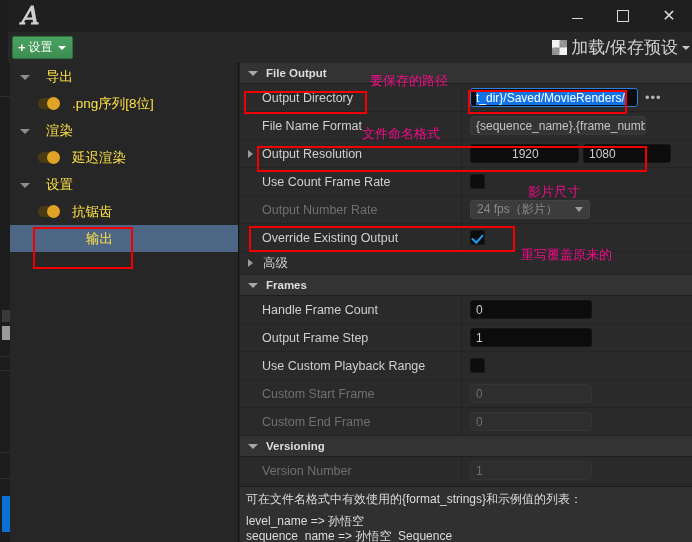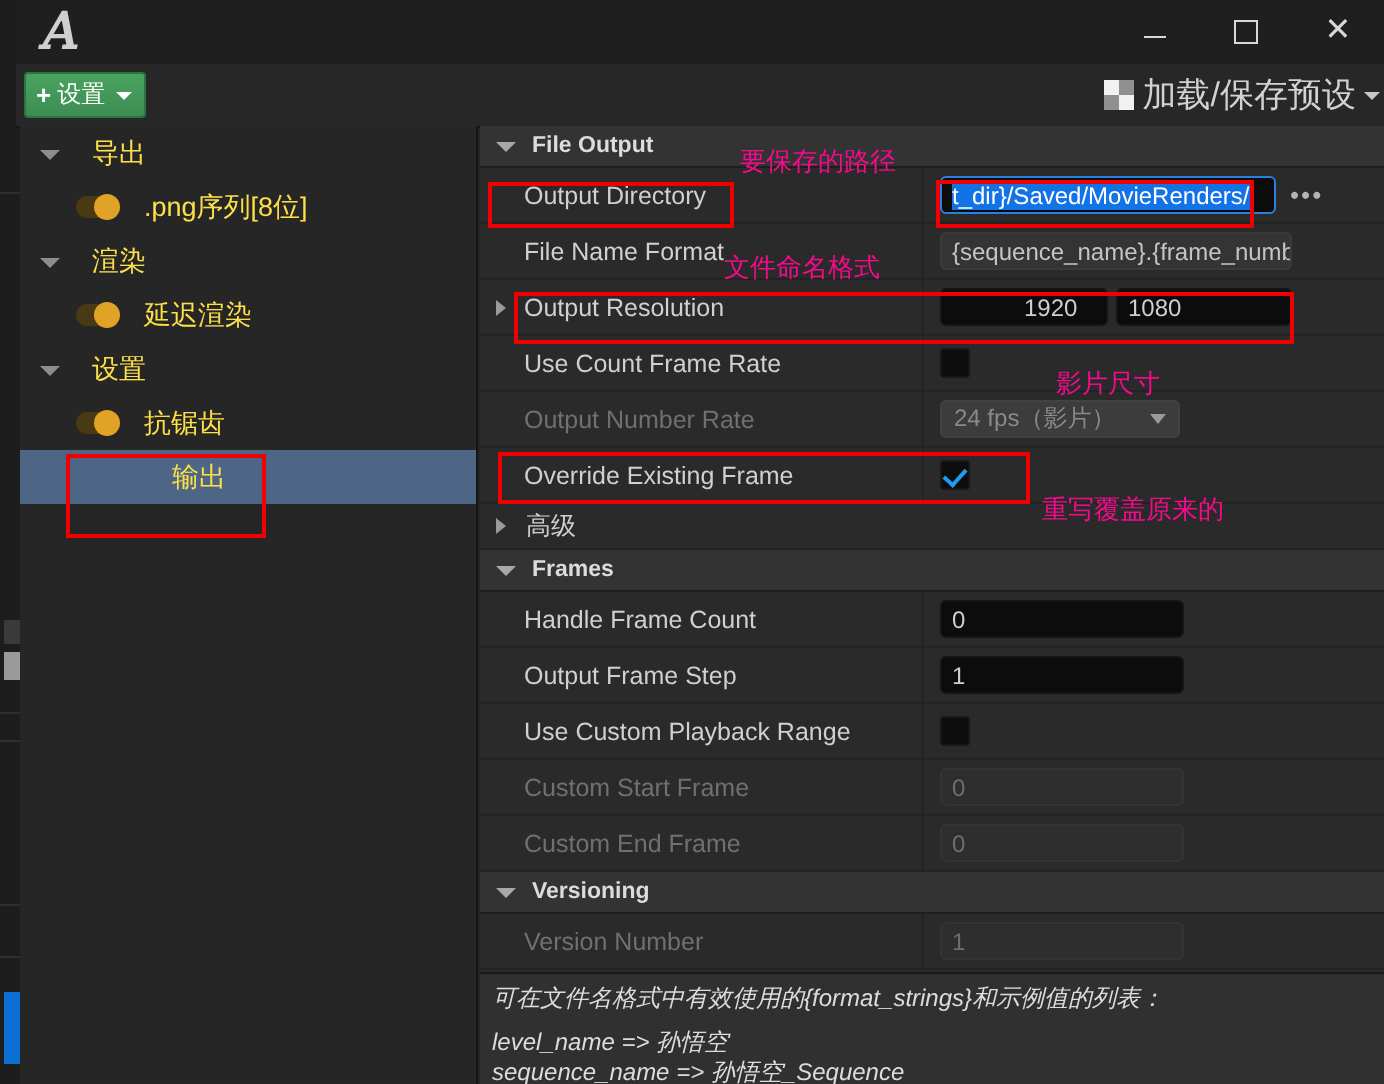--- a/index.html
+++ b/index.html
@@ -342,21 +342,20 @@
   
   .tooltip-panel {
     position: absolute;
     left: 240px; top: 486px;
     width: 452px; height: 56px;
     background: #303030;
     border-top: 1px solid #1a1a1a;
     box-sizing: border-box;
     padding: 5px 6px 0 6px;
     overflow: hidden;
-    font-style: italic;
   }
   .tooltip-panel .line {
     color: #dcdcdc;
     font-size: 12px;
     line-height: 15px;
     white-space: nowrap;
   }
   .tooltip-panel .gap { height: 7px; }
 
   
@@ -481,21 +480,21 @@
       </div>
     </div>
 
     <div class="prop-row">
       <div class="prop-name">
         <span class="expander"></span>
         <span>Output Resolution</span>
       </div>
       <div class="prop-value">
 
-        <div class="text-input" style="width:84px;padding-left:41px;">
+        <div class="text-input" style="width:109px;padding-left:41px;">
           <span>1920</span>
         </div>
         <div class="text-input" style="width:88px;margin-left:4px;">
           <span>1080</span>
         </div>
       </div>
     </div>
 
     <div class="prop-row">
       <div class="prop-name">Use Count Frame Rate</div>
@@ -510,21 +509,21 @@
       <div class="prop-value">
 
         <div class="combo" style="width:120px;">
           <span>24 fps（影片）</span>
           <span class="chev"></span>
         </div>
       </div>
     </div>
 
     <div class="prop-row">
-      <div class="prop-name">Override Existing Frame</div>
+      <div class="prop-name">Override Existing Output</div>
       <div class="prop-value">
 
         <div class="checkbox checked"></div>
       </div>
     </div>
 
     <div class="sub-toggle-row">
       <span class="tri-right"></span>
       <span class="label">高级</span>
     </div>

